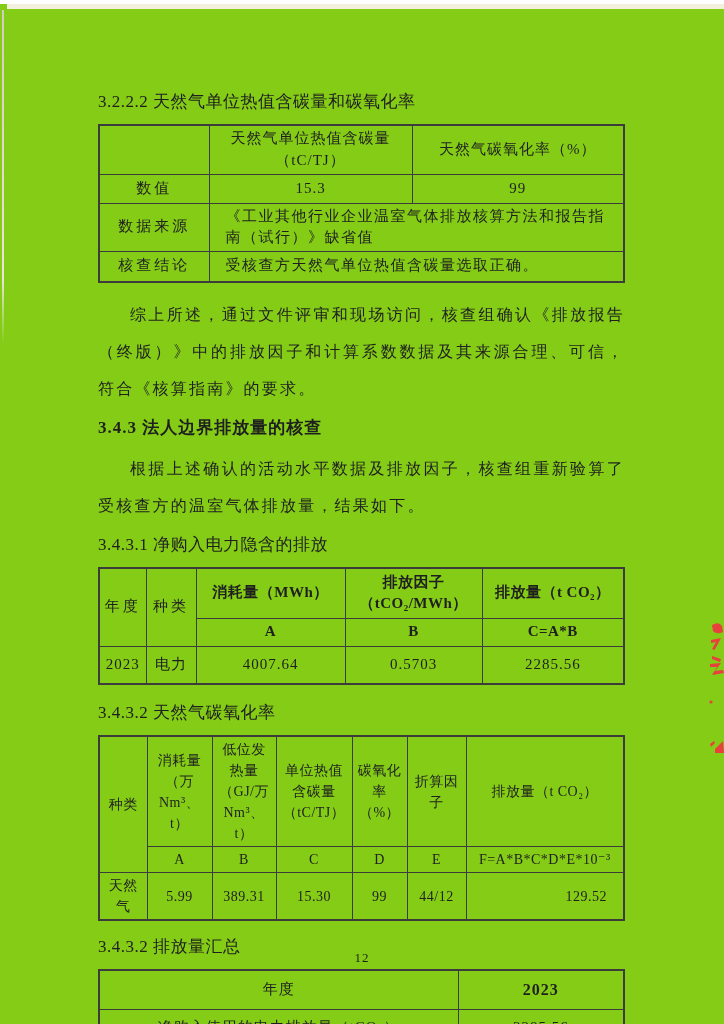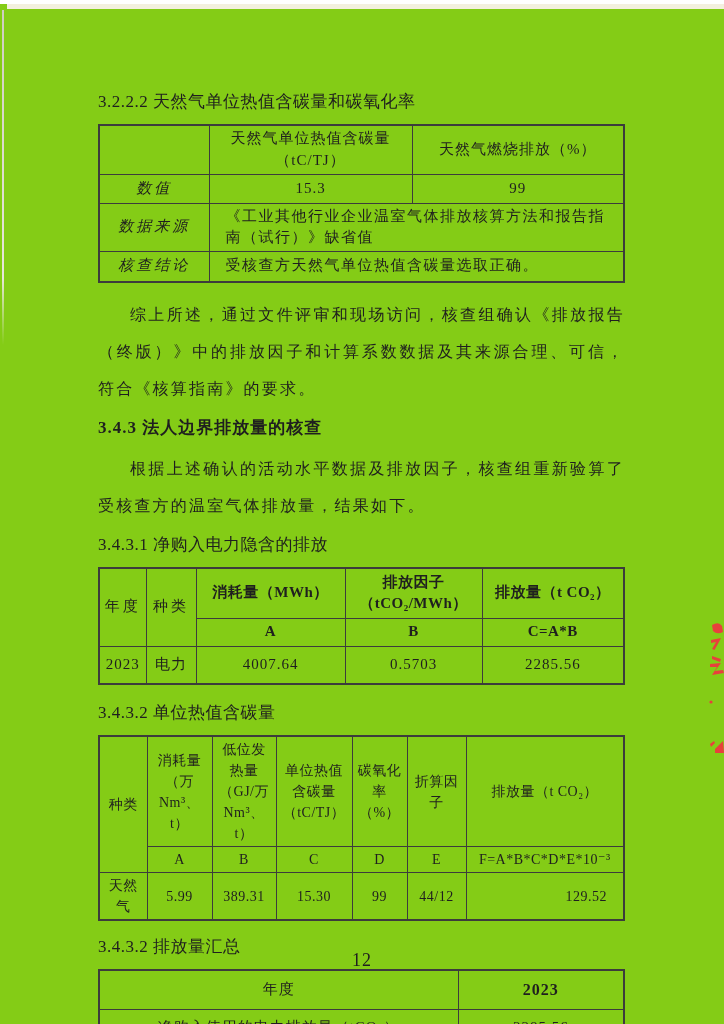--- a/index.html
+++ b/index.html
@@ -59,33 +59,33 @@
   table { border: 2px solid #3c3c3c; }
   td, th {
     font-size: 15px;
     font-weight: normal;
     text-align: center;
     vertical-align: middle;
     padding: 2px 4px;
     letter-spacing: 1px;
     line-height: 1.45;
   }
-  .t-ncv td.lbl { letter-spacing: 3px; font-style: italic; }
+  .t-ncv td.lbl { letter-spacing: 3px; }
   .t-ncv .cell-left { text-align: left; padding-left: 16px; letter-spacing: 1.5px; }
   .t-power th { font-weight: bold; letter-spacing: 0.5px; }
   .t-power th.cn-plain { font-weight: normal; letter-spacing: 3px; }
   .t-gas td, .t-gas th { font-size: 14px; letter-spacing: 0.5px; line-height: 1.5; }
   .t-gas .num-right { text-align: right; padding-right: 16px; }
   .t-sum th.year-val { font-weight: bold; font-size: 16px; }
   .t-sum td, .t-sum th { height: 39px; }
   .page-number {
     position: absolute;
     top: 946px; left: 0; width: 100%;
     text-align: center;
-    font-size: 18px;
+    font-size: 13px;
     letter-spacing: 1px;
   }
 </style>
 </head>
 <body>
 
 <div class="page">
 
   <div class="scan-top-edge"></div>
   <div class="scan-left-edge"></div>
@@ -97,21 +97,21 @@
     <table class="t-ncv">
       <colgroup>
           <col style="width:110px">
           <col style="width:203px">
           <col>
         </colgroup>
       <tbody>
           <tr>
         <td style="height:30px"></td>
         <td>天然气单位热值含碳量（tC/TJ）</td>
-        <td>天然气燃烧排放（%）</td>
+        <td>天然气碳氧化率（%）</td>
       </tr>
       <tr>
         <td class="lbl" style="height:29px">数值</td>
         <td>15.3</td>
         <td>99</td>
       </tr>
       <tr>
         <td class="lbl" style="height:38px">数据来源</td>
         <td colspan="2" class="cell-left">《工业其他行业企业温室气体排放核算方法和报告指南（试行）》缺省值</td>
       </tr>
@@ -154,21 +154,21 @@
       <tr>
         <td style="height:38px">2023</td>
         <td>电力</td>
         <td>4007.64</td>
         <td>0.5703</td>
         <td>2285.56</td>
       </tr>
     </tbody>
       </table>
 
-    <div class="hsec" style="margin-top:16px">3.4.3.2 单位热值含碳量</div>
+    <div class="hsec" style="margin-top:16px">3.4.3.2 天然气碳氧化率</div>
 
     <table class="t-gas">
       <colgroup>
           <col style="width:48px">
           <col style="width:65px">
           <col style="width:64px">
           <col style="width:76px">
           <col style="width:55px">
           <col style="width:59px">
           <col>

